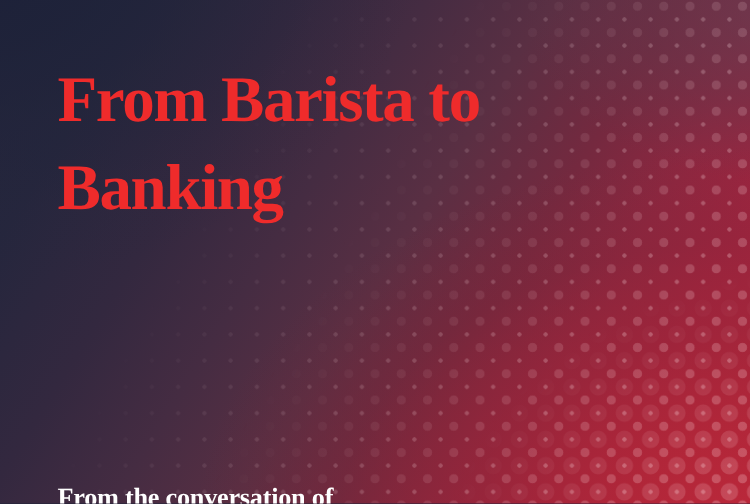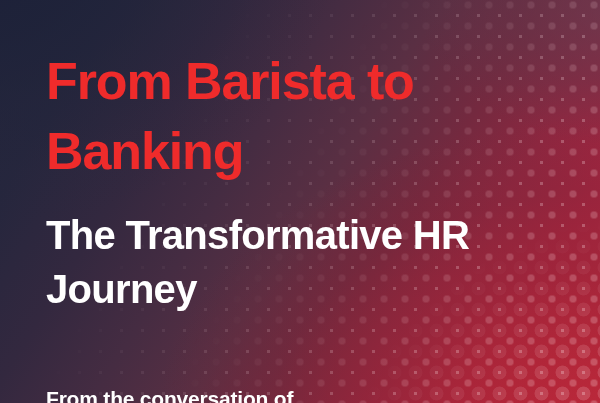--- a/index.html
+++ b/index.html
@@ -99,20 +99,21 @@
   }
 
   
   #content {
     position: absolute;
     left: 46px;
     top: 0;
     right: 18px;
     height: 100%;
     z-index: 5;
+    font-family: Liberation Serif, serif;
   }
 
   #headline {
     position: absolute;
     top: 46px;
     left: 0;
     margin: 0;
     color: #ef2b2b;
     font-size: 52px;
     font-weight: 700;
@@ -157,18 +158,17 @@
   <div class="bg-layer" id="bg-glow-tr"></div>
   <div class="bg-layer" id="bg-glow-br"></div>
 
   <div class="dots" id="dot-layer-small"></div>
   <div class="dots" id="dot-layer-mid"></div>
   <div class="dots" id="dot-layer-large"></div>
 
   <div id="content">
     <h1 id="headline">From Barista to Banking</h1>
 
-    <h2 id="subheadline">The Transformative HR Journey</h2>
 
     <p id="deck">From the conversation of</p>
   </div>
 
 </div>
 
 </body></html>

